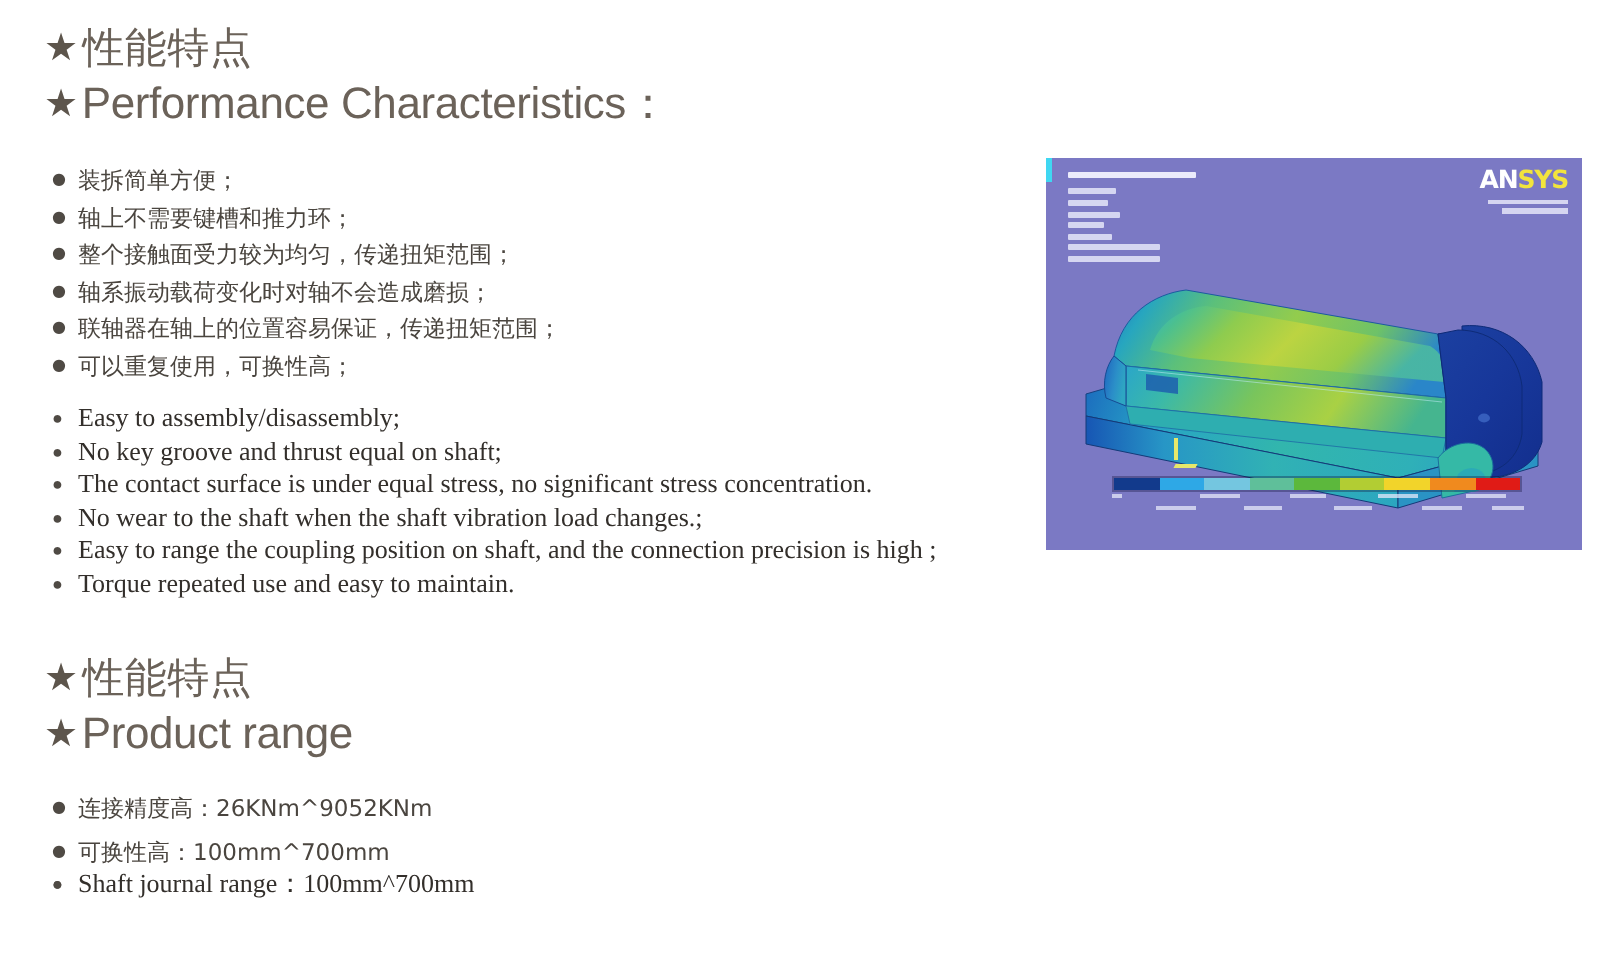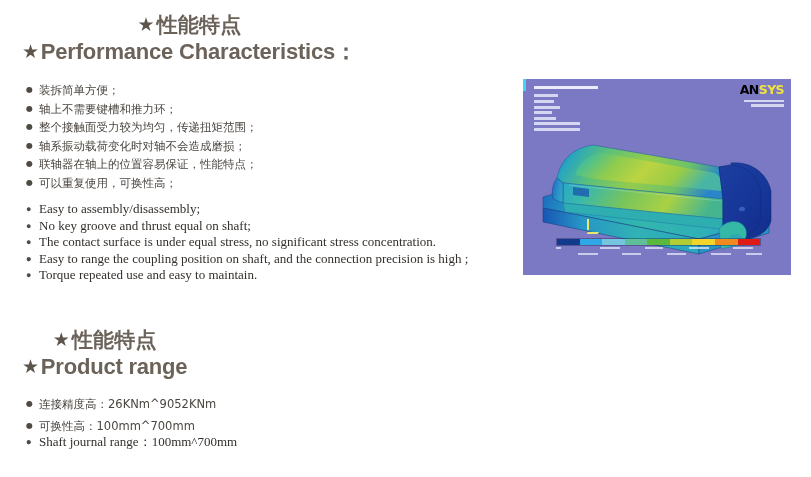--- a/index.html
+++ b/index.html
@@ -26,29 +26,28 @@
 
   
   .section-heading {
     position: absolute;
     left: 22px;
     white-space: nowrap;
     color: #6b6259;
   }
   .heading-cn {
     font-size: 21px;
-    font-weight: bold;
+    font-weight: normal;
     line-height: 26px;
     letter-spacing: 0.2px;
     color: #6b6259;
-    text-align: center;
   }
   .heading-en {
     font-size: 22px;
-    font-weight: bold;
+    font-weight: normal;
     line-height: 28px;
     letter-spacing: -0.2px;
     color: #6b6259;
   }
   .star {
     display: inline-block;
     font-size: 19px;
     line-height: 1;
     vertical-align: 1px;
     margin-right: 2px;
@@ -159,21 +158,21 @@
     top: 5px;
     text-align: right;
     line-height: 1;
   }
   .ansys-logo .mark {
     font-family: "DejaVu Sans", "Liberation Sans", sans-serif;
     font-weight: bold;
     font-size: 12.5px;
     letter-spacing: -0.6px;
   }
-  .ansys-logo .mark .an  { color: #000000; }
+  .ansys-logo .mark .an  { color: #ffffff; }
   .ansys-logo .mark .sys { color: #f2e43c; }
   .ansys-logo .stamp { margin-top: 3px; }
   .ansys-logo .stamp .ln {
     height: 2.6px;
     margin-bottom: 2px;
     margin-left: auto;
     background: rgba(238,240,252,0.78);
   }
   .ansys-logo .stamp .ln.a { width: 40px; }
   .ansys-logo .stamp .ln.b { width: 33px; }
@@ -232,29 +231,29 @@
   <div class="section-heading" id="heading-perf">
     <div class="heading-cn"><span class="star">★</span><span>性能特点</span></div>
     <div class="heading-en"><span class="star">★</span><span>Performance Characteristics：</span></div>
   </div>
 
   <ul class="bullet-list list-cn" id="list-perf-cn">
     <li class="bullet-item"><span class="dot">●</span><span>装拆简单方便；</span></li>
     <li class="bullet-item"><span class="dot">●</span><span>轴上不需要键槽和推力环；</span></li>
     <li class="bullet-item"><span class="dot">●</span><span>整个接触面受力较为均匀，传递扭矩范围；</span></li>
     <li class="bullet-item"><span class="dot">●</span><span>轴系振动载荷变化时对轴不会造成磨损；</span></li>
-    <li class="bullet-item"><span class="dot">●</span><span>联轴器在轴上的位置容易保证，性能特点；</span></li>
+    <li class="bullet-item"><span class="dot">●</span><span>联轴器在轴上的位置容易保证，传递扭矩范围；</span></li>
     <li class="bullet-item"><span class="dot">●</span><span>可以重复使用，可换性高；</span></li>
   </ul>
 
   <ul class="bullet-list list-en" id="list-perf-en">
     <li class="bullet-item"><span class="dot">●</span><span>Easy to assembly/disassembly;</span></li>
     <li class="bullet-item"><span class="dot">●</span><span>No key groove and thrust equal on shaft;</span></li>
     <li class="bullet-item"><span class="dot">●</span><span>The contact surface is under equal stress, no significant stress concentration.</span></li>
-    <li class="bullet-item"><span class="dot">●</span></li>
+    <li class="bullet-item"><span class="dot">●</span><span>No wear to the shaft when the shaft vibration load changes.;</span></li>
     <li class="bullet-item"><span class="dot">●</span><span>Easy to range the coupling position on shaft, and the connection precision is high ;</span></li>
     <li class="bullet-item"><span class="dot">●</span><span>Torque repeated use and easy to maintain.</span></li>
   </ul>
 
   <div class="section-heading" id="heading-range">
     <div class="heading-cn"><span class="star">★</span><span>性能特点</span></div>
     <div class="heading-en"><span class="star">★</span><span>Product range</span></div>
   </div>
 
   <ul class="bullet-list list-cn" id="list-range-cn">

